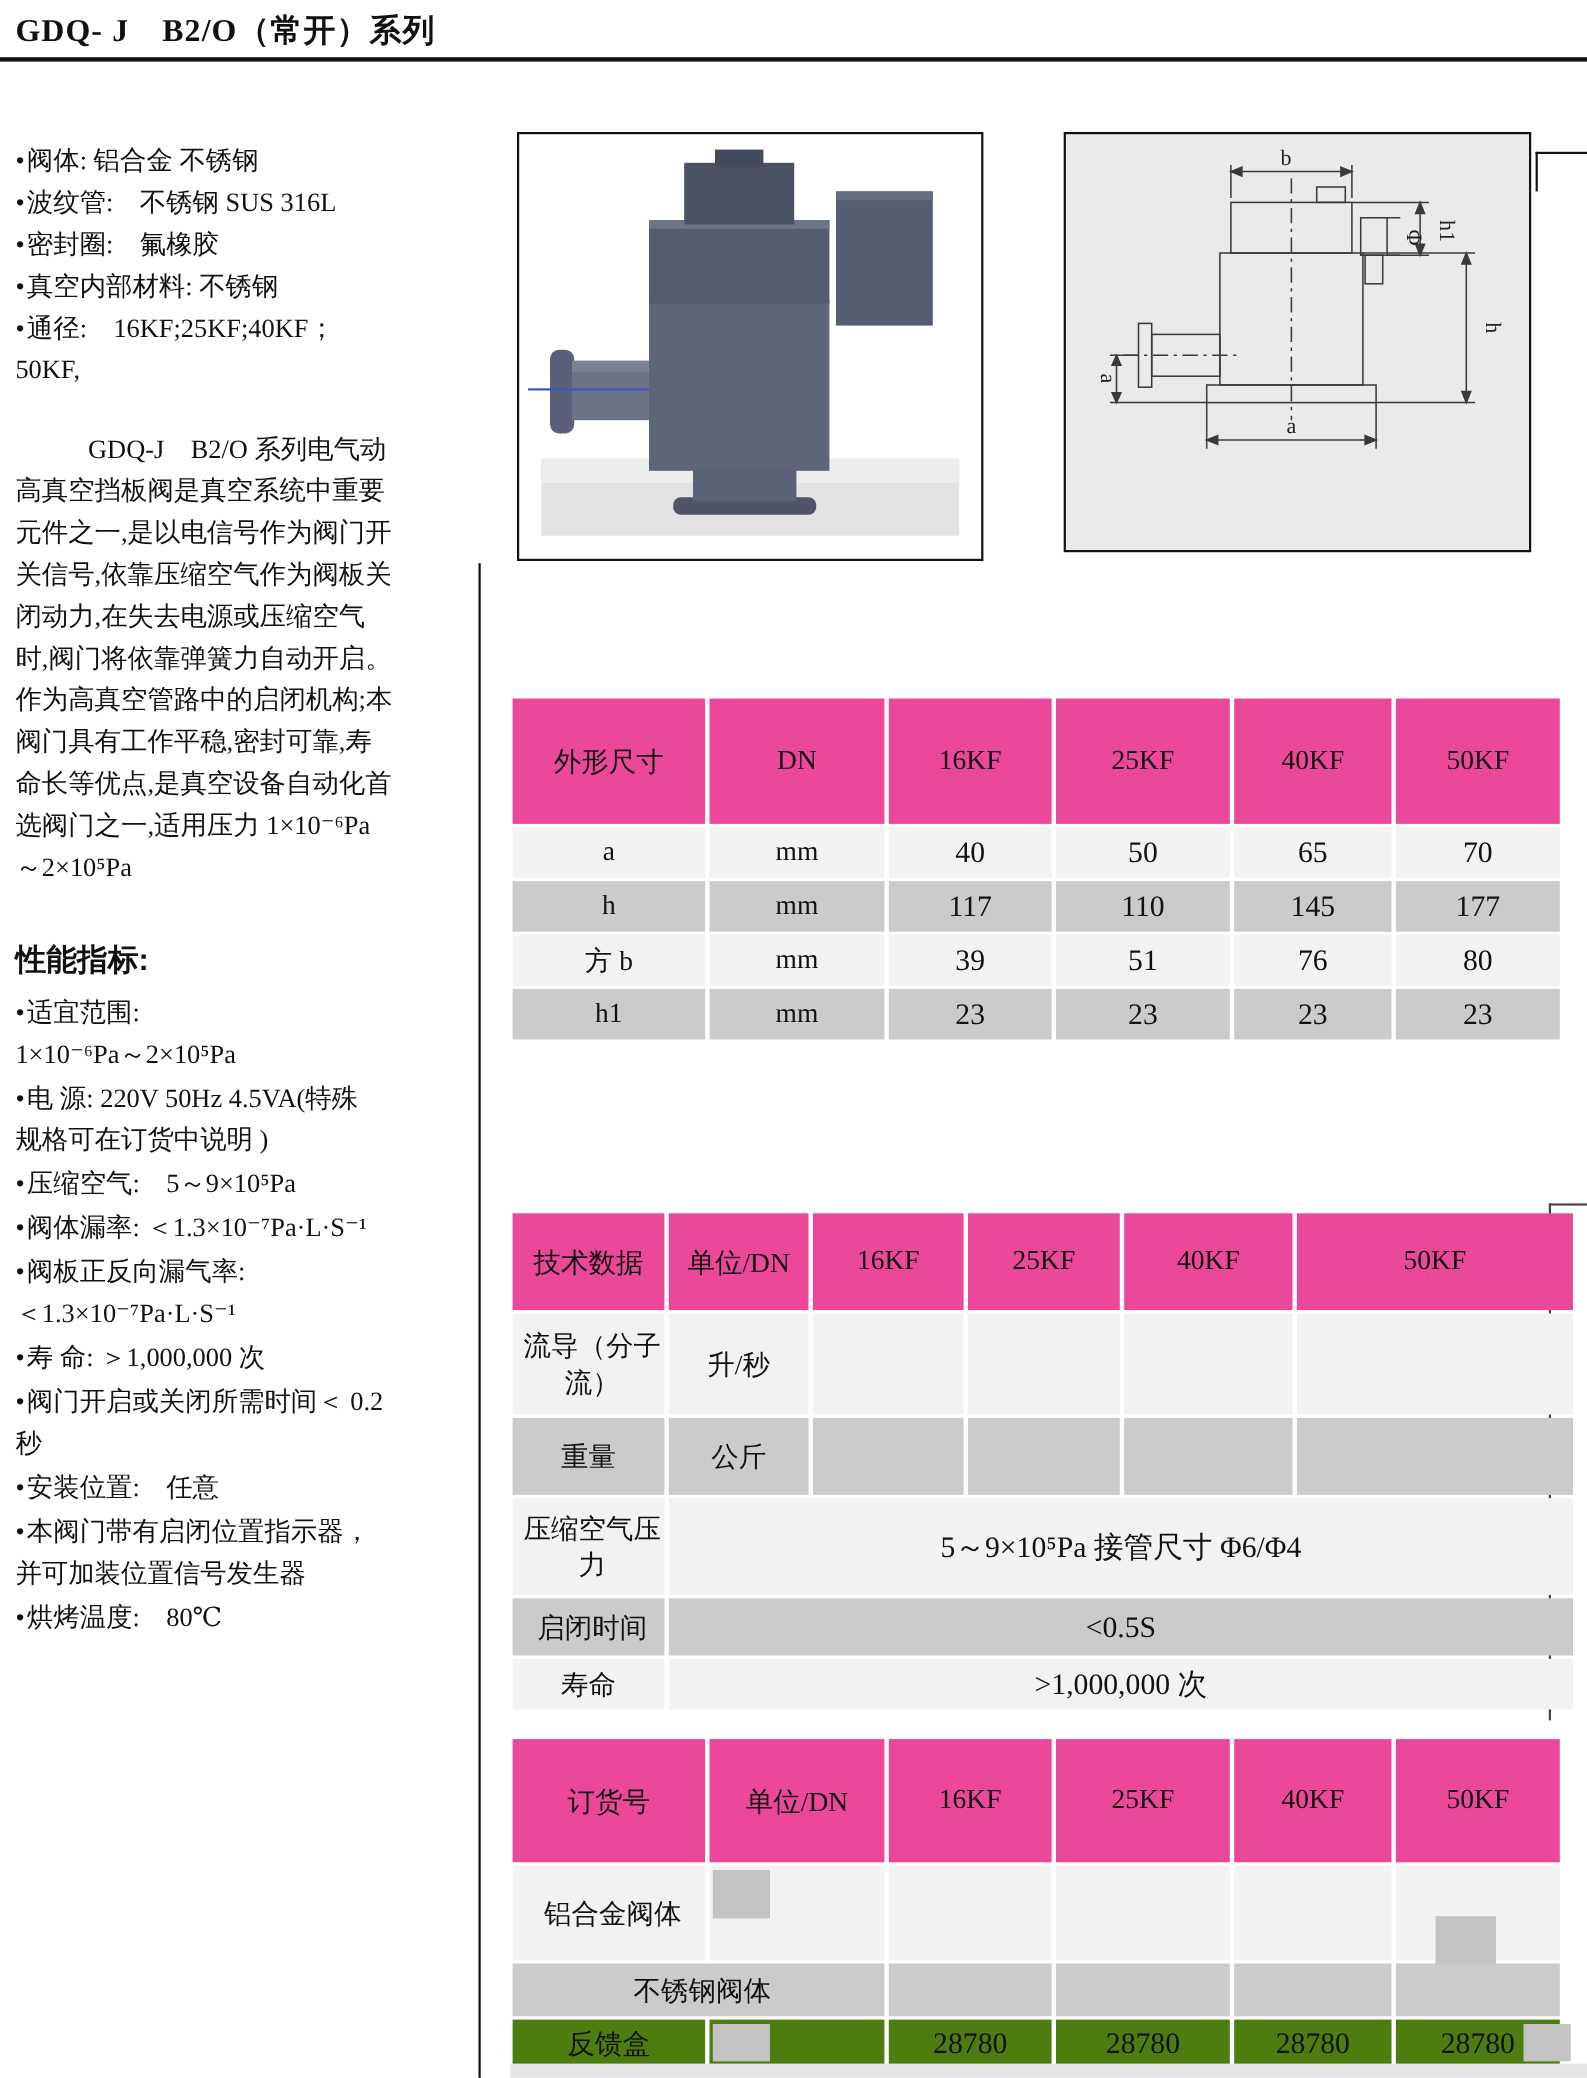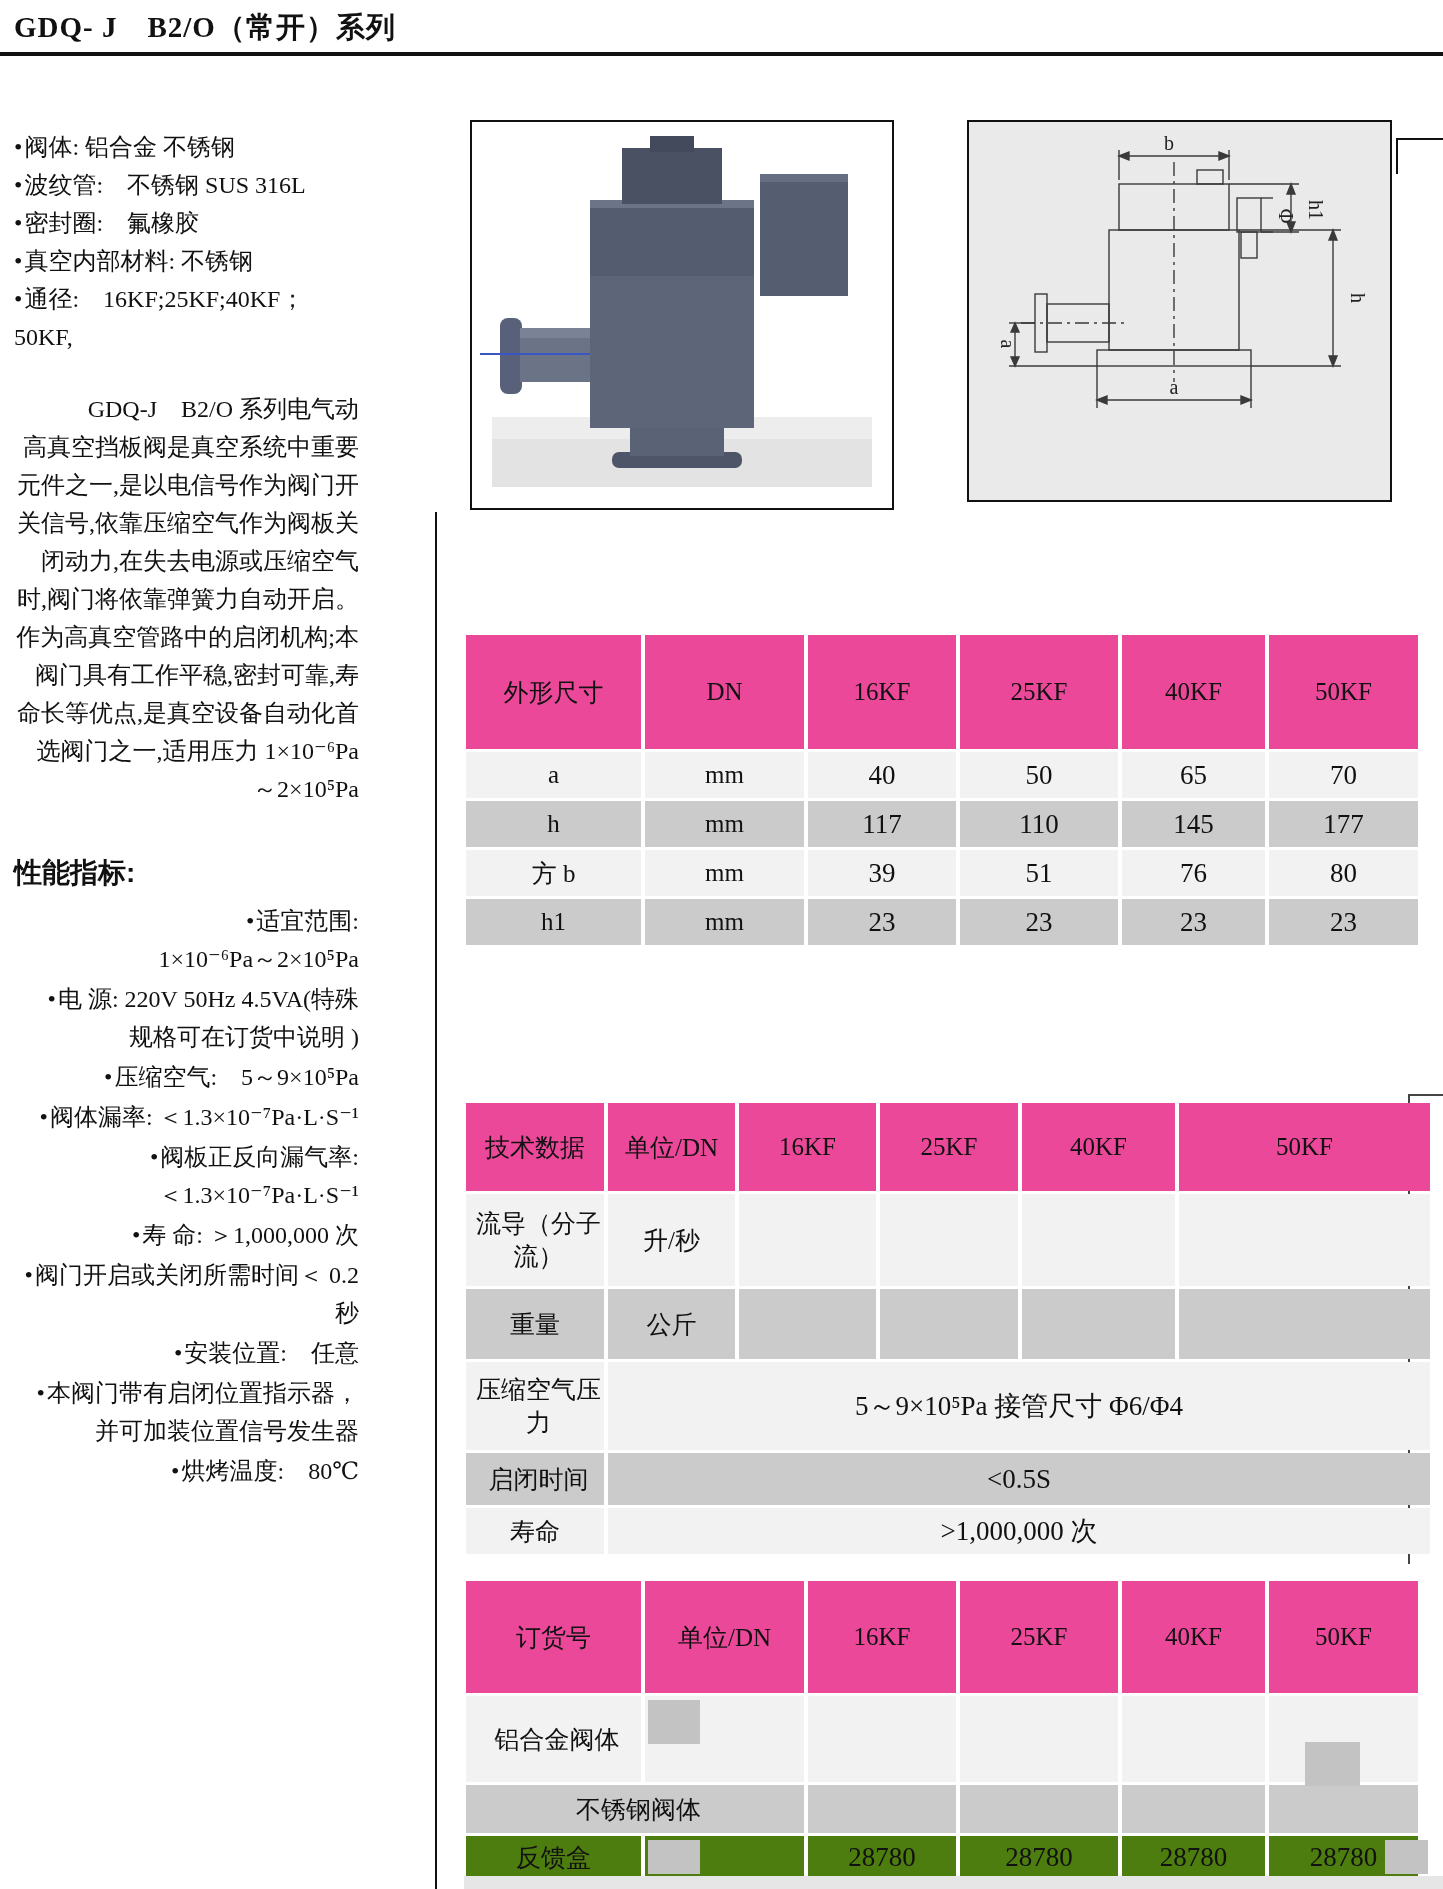--- a/index.html
+++ b/index.html
@@ -8,23 +8,23 @@
   
   .titlebar{position:absolute;left:0;top:8px;width:1443px;}
   .title{font-size:29px;font-weight:bold;padding:0 0 4px 14px;letter-spacing:1px;}
   .title-rule{height:4px;background:#111;width:1443px;}
   .subtitle{font-size:29px;font-weight:bold;padding:8px 0 0 14px;}
   
   .leftcol{position:absolute;left:14px;top:128px;width:345px;font-size:24px;line-height:38px;}
   .bullets{margin:0;padding:0;list-style:none;}
   .bullets li{margin:0;white-space:pre-line;}
   .bullets li::before{content:"•";margin-right:2px;}
-  .desc{margin:34px 0 0 0;text-indent:66px;white-space:normal;text-align:right;}
+  .desc{margin:34px 0 0 0;text-indent:66px;white-space:normal;}
   .perf-head{font-family:"Liberation Sans","DejaVu Sans",sans-serif;font-weight:bold;font-size:28px;margin:46px 0 10px 0;}
-  .perf{margin:0;padding:0;list-style:none;text-align:right;}
+  .perf{margin:0;padding:0;list-style:none;}
   .perf li{white-space:pre-line;margin:2px 0;}
   .perf li::before{content:"•";margin-right:2px;}
   
   .photo-box{position:absolute;left:470px;top:120px;width:420px;height:386px;border:2px solid #111;background:#fff;}
   .draw-box{position:absolute;left:967px;top:120px;width:421px;height:378px;border:2px solid #111;background:#eaeaea;}
   .corner-mark-h{position:absolute;left:1396px;top:138px;width:47px;height:2px;background:#111;}
   .corner-mark-v{position:absolute;left:1396px;top:138px;width:2px;height:36px;background:#111;}
   .vrule-left{position:absolute;left:435px;top:512px;width:2px;height:1377px;background:#111;}
   .vrule-right{position:absolute;left:1408px;top:1094px;width:2px;height:470px;background:#444;}
   .tick-right{position:absolute;left:1408px;top:1094px;width:35px;height:2px;background:#444;}

